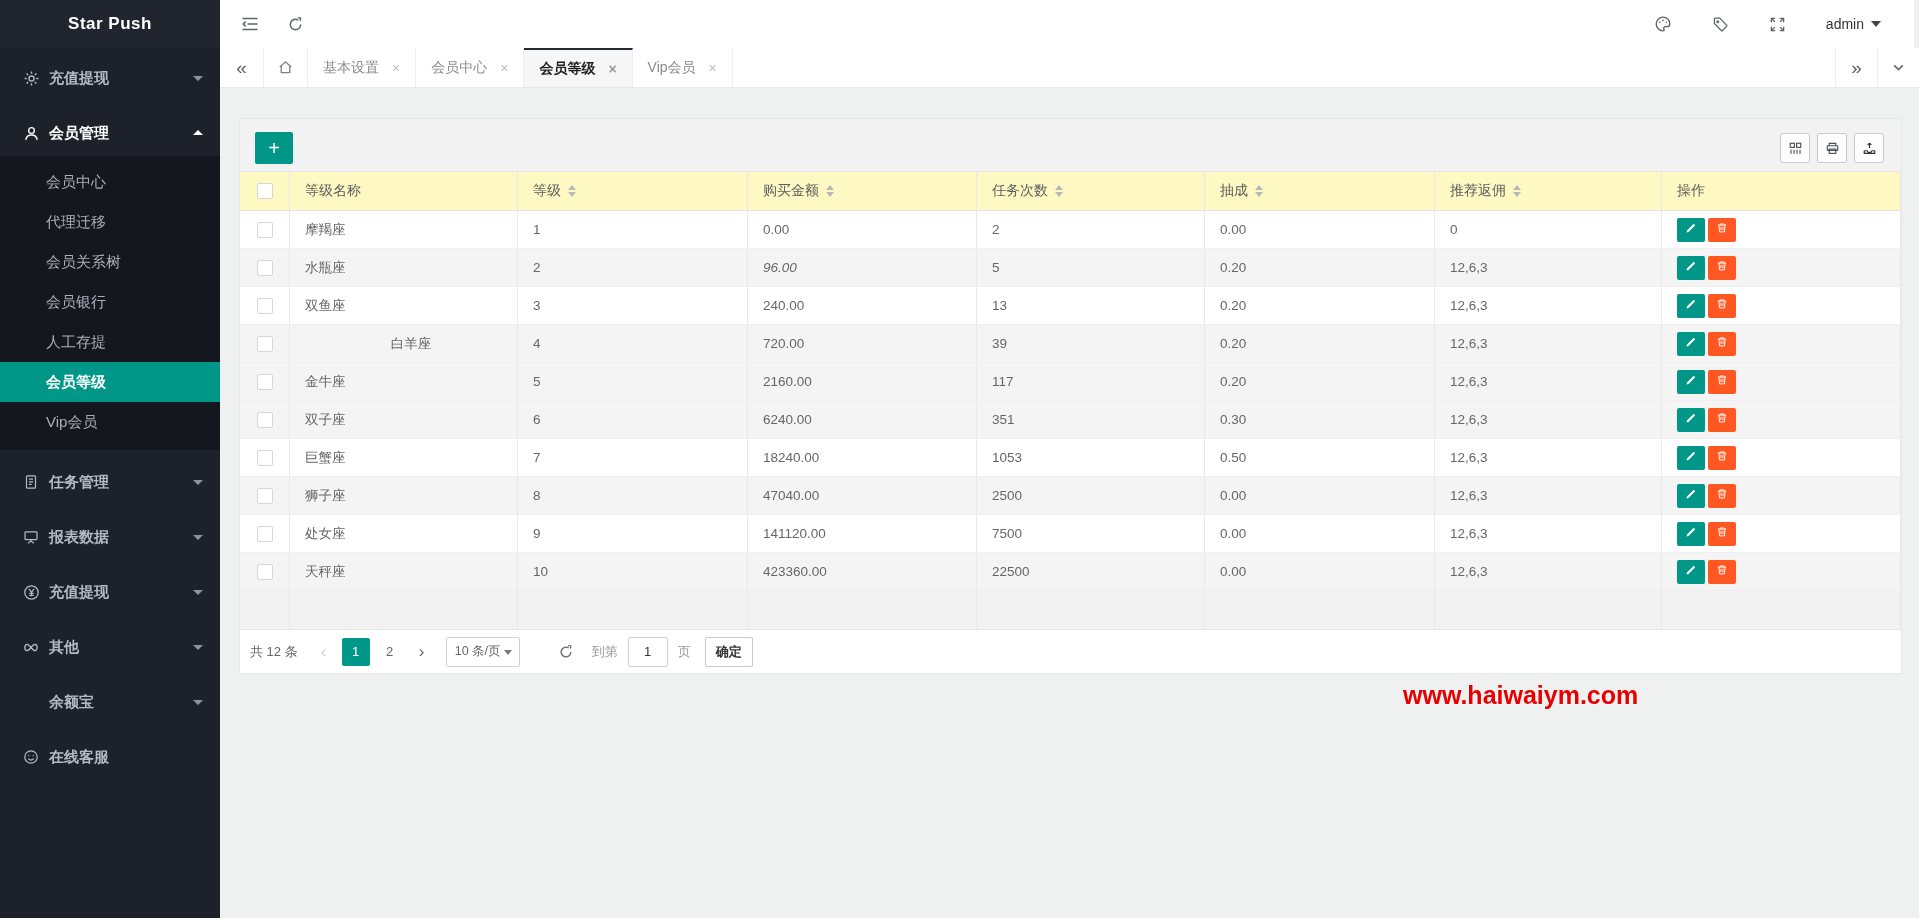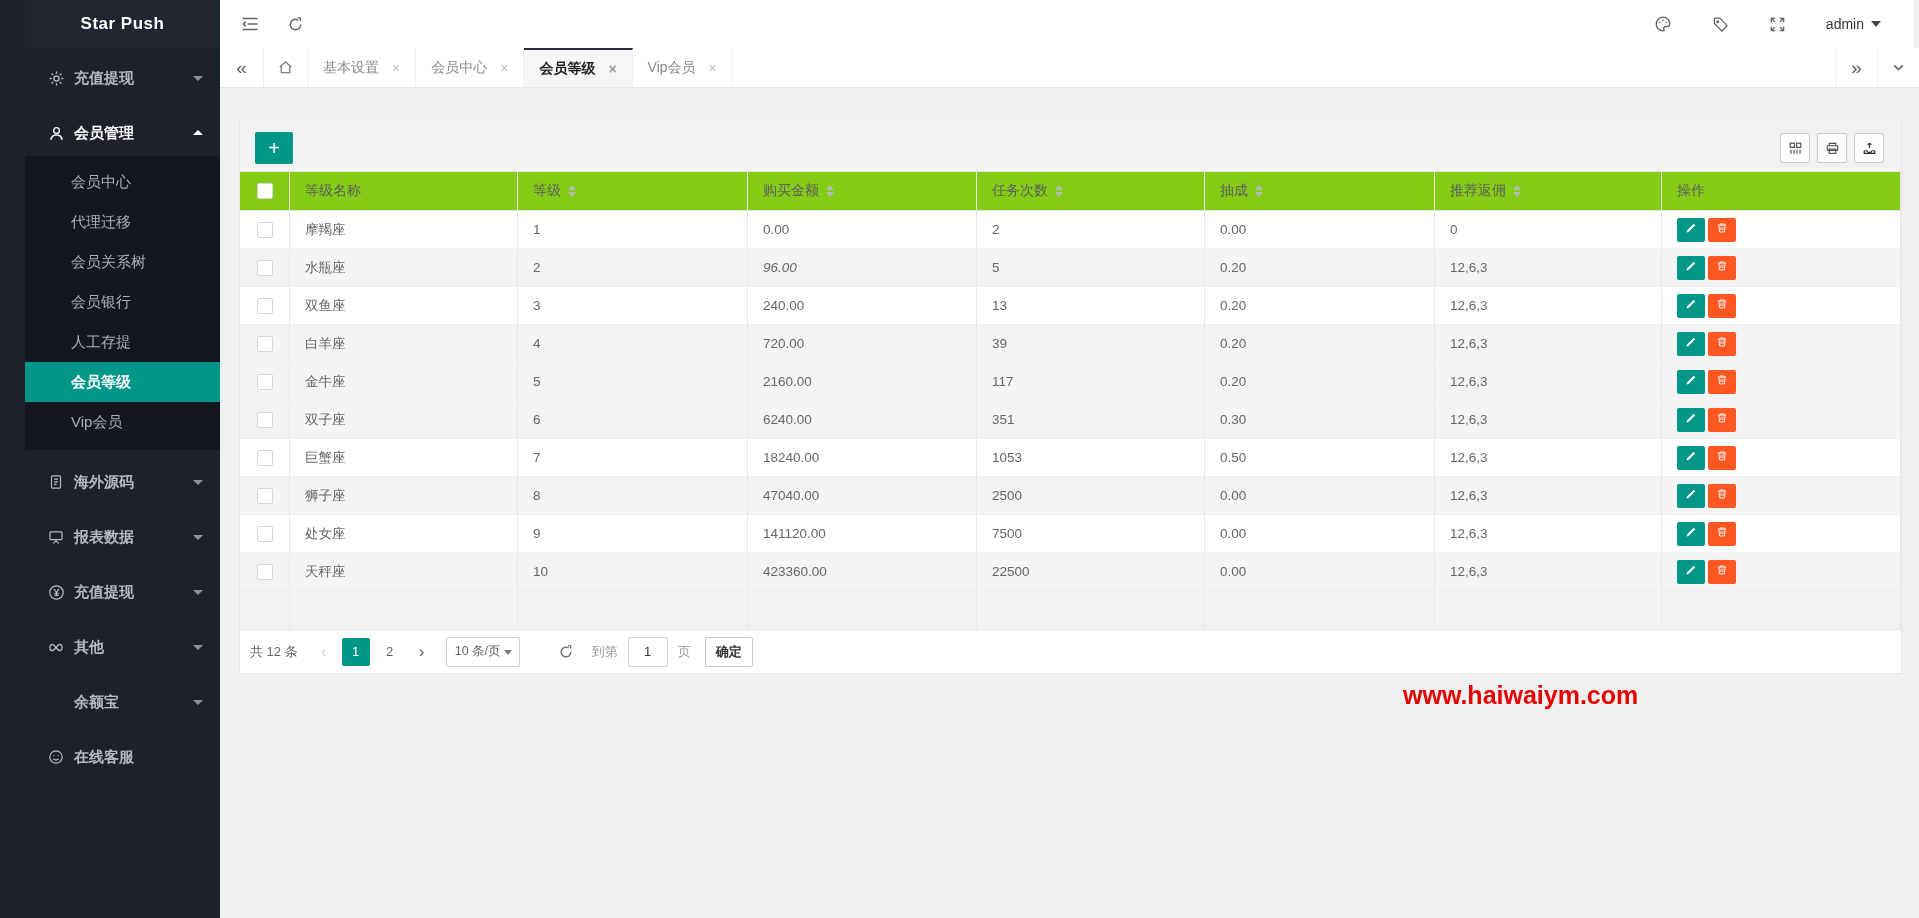--- a/index.html
+++ b/index.html
@@ -4,21 +4,21 @@
 <style>
   * { margin:0; padding:0; box-sizing:border-box; }
   html,body { width:1919px; height:918px; }
   body {
     position:relative; overflow:hidden;
     background:#eff1f0;
     font-family:"Liberation Sans","DejaVu Sans",sans-serif;
     color:#333;
   }
   
-  .sidebar { position:absolute; left:0; top:0; width:220px; height:918px; background:#1d212a; z-index:5;padding-left:25px; }
+  .sidebar { position:absolute; left:0; top:0; width:220px; height:918px; background:#1d212a; z-index:5; }
   .logo { height:48px; line-height:48px; text-align:center; color:#fff; font-size:17px; font-weight:600; letter-spacing:.5px; background:#21252f; }
   #sidebar-menu { padding-top:7px; }
   .side-item { position:relative; height:46px; line-height:46px; color:#b4bac4; font-size:15px; font-weight:700; cursor:pointer; margin-bottom:9px; padding-left:22px; display:flex; align-items:center; }
   .side-item.active { color:#ffffff; }
   .s-icon { width:18px; height:18px; display:inline-flex; align-items:center; justify-content:center; margin-right:9px; flex:0 0 18px; }
   .s-label { flex:1; }
   .caret { position:absolute; right:17px; top:50%; width:0; height:0; border-left:5px solid transparent; border-right:5px solid transparent; }
   .caret-down { border-top:5px solid #8d939e; margin-top:-2px; }
   .caret-up { border-bottom:5px solid #ffffff; margin-top:-3px; }
   .submenu { background:#14171d; padding:6px 0 8px 0; margin:-9px 0 9px 0; }
@@ -44,21 +44,21 @@
   .tab.active .t-close { color:#9a9a9a; }
   .tbr { width:42px; display:flex; align-items:center; justify-content:center; border-left:1px solid #eeeeee; color:#5f5f5f; font-size:19px; cursor:pointer; }
   
   .content { position:absolute; left:220px; top:88px; width:1699px; height:830px; }
   .card { position:absolute; left:19px; top:30px; width:1661px; height:554px; background:#f2f2f2; border:1px solid #e8e8e8; box-sizing:content-box; }
   .toolbar { height:52px; position:relative; }
   .add-btn { position:absolute; left:15px; top:13px; width:38px; height:32px; background:#009688; color:#fff; border:none; border-radius:2px; font-size:20px; line-height:30px; cursor:pointer; }
   .tool-right { position:absolute; right:17px; top:14px; display:flex; gap:7px; }
   .tool-btn { width:30px; height:30px; background:#fdfdfd; border:1px solid #c9c9c9; border-radius:2px; display:flex; align-items:center; justify-content:center; cursor:pointer; }
   
-  .thead { display:flex; height:40px; background:#84cc16; border-top:1px solid #e6e6e6; border-bottom:1px solid #e2e2e2; }
+  .thead { display:flex; height:40px; background:#fef9c3; border-top:1px solid #e6e6e6; border-bottom:1px solid #e2e2e2; }
   .thead .cell { display:flex; align-items:center; font-size:14px; color:#5d5d5d; }
   .cell { padding-left:15px; border-right:1px solid #e9e9e9; overflow:hidden; white-space:nowrap; }
   .c-check { display:flex; align-items:center; justify-content:center; padding-left:0 !important; }
   .cb { width:16px; height:16px; background:#fff; border:1px solid #d6d6d6; border-radius:2px; cursor:pointer; }
   .sort { display:inline-flex; flex-direction:column; margin-left:7px; gap:2px; cursor:pointer; }
   .tri { width:0; height:0; border-left:4px solid transparent; border-right:4px solid transparent; display:block; }
   .tri-up { border-bottom:5px solid #b9b9b9; }
   .tri-down { border-top:5px solid #b9b9b9; }
   .trow { display:flex; height:38px; line-height:37px; background:#fff; border-bottom:1px solid #efefef; font-size:13.5px; color:#666; }
   .trow.shaded { background:#f4f4f4; }
@@ -123,21 +123,21 @@
         <div class="sub-item selected"><span>会员等级</span></div>
         <div class="sub-item"><span>Vip会员</span></div>
       </div>
       <div class="side-item">
         <span class="s-icon">
           <svg viewBox="0 0 16 16" width="16" height="16" fill="none" stroke="currentColor" stroke-width="1.2">
             <rect x="3.5" y="1.8" width="9" height="12.4" rx="1"></rect>
             <path d="M6 5.2h4M6 7.8h4M6 10.4h2.6"></path>
           </svg>
         </span>
-        <span class="s-label">海外源码</span>
+        <span class="s-label">任务管理</span>
         <span class="caret caret-down"></span>
       </div>
       <div class="side-item">
         <span class="s-icon">
           <svg viewBox="0 0 16 16" width="16" height="16" fill="none" stroke="currentColor" stroke-width="1.2">
             <rect x="2" y="2.8" width="12" height="7.8" rx="0.8"></rect>
             <path d="M8 10.6v1.4M5 14.4l3-2.4 3 2.4"></path>
           </svg>
         </span>
         <span class="s-label">报表数据</span>
@@ -396,21 +396,21 @@
               <span><svg viewBox="0 0 14 14" width="12" height="12" fill="none" stroke="#fff" stroke-width="1.1">
                   <path d="M2.2 3.6h9.6M4.6 3.6V2.3h4.8v1.3M3.4 3.6l.7 8h5.8l.7-8M5.8 5.6v4M8.2 5.6v4"></path>
                 </svg></span>
             </button>
           </div>
         </div>
         <div class="trow shaded">
           <div class="cell c-check" style="width: 50px;">
             <span class="cb"></span>
           </div>
-          <div class="cell" style="width: 228px;">白羊座</div>
+          <div class="cell" style="width: 228px; text-align: center;">白羊座</div>
           <div class="cell" style="width: 230px;">4</div>
           <div class="cell" style="width: 229px;">720.00</div>
           <div class="cell" style="width: 228px;">39</div>
           <div class="cell" style="width: 230px;">0.20</div>
           <div class="cell" style="width: 227px;">12,6,3</div>
           <div class="cell c-act" style="width: 239px;">
             <button class="btn-edit">
               <span><svg viewBox="0 0 14 14" width="12" height="12">
                   <path d="M1.8 12.2l.5-2.3 7.3-7.3c.3-.3.8-.3 1.1 0l.7.7c.3.3.3.8 0 1.1l-7.3 7.3-2.3.5z" fill="#fff"></path>
                 </svg></span>

